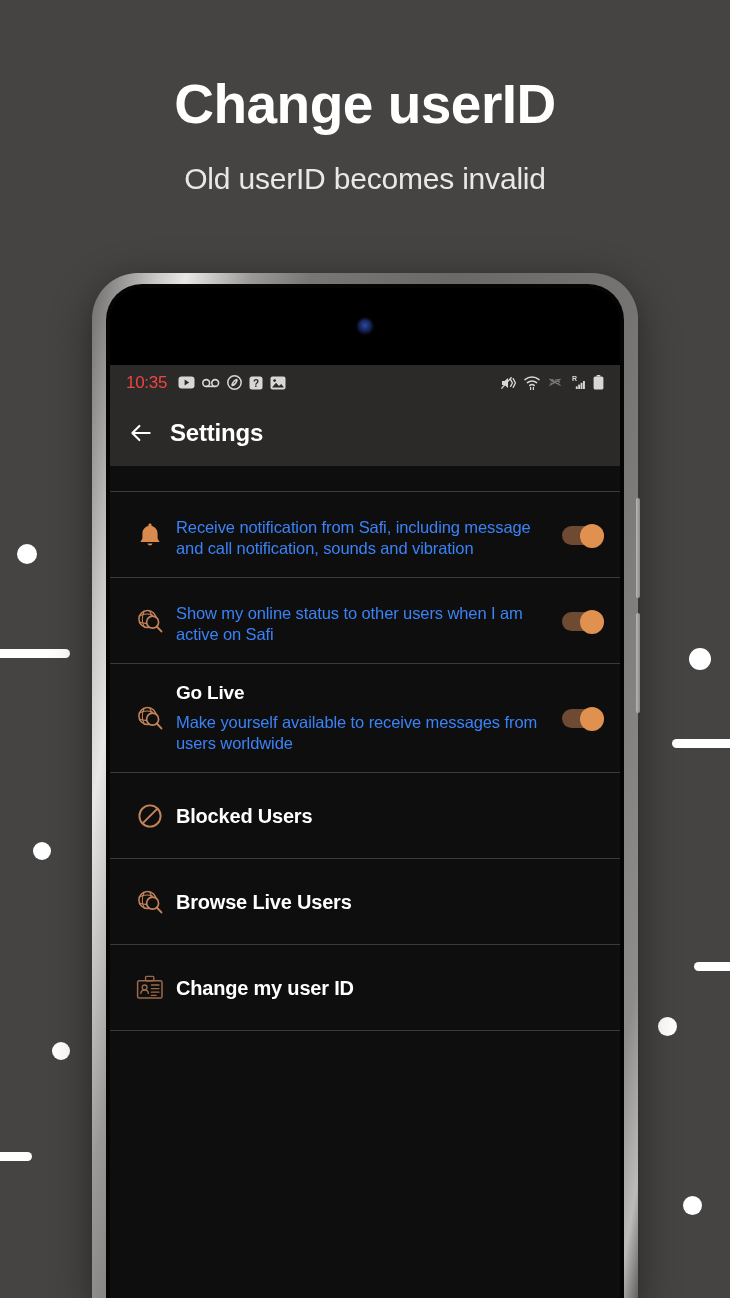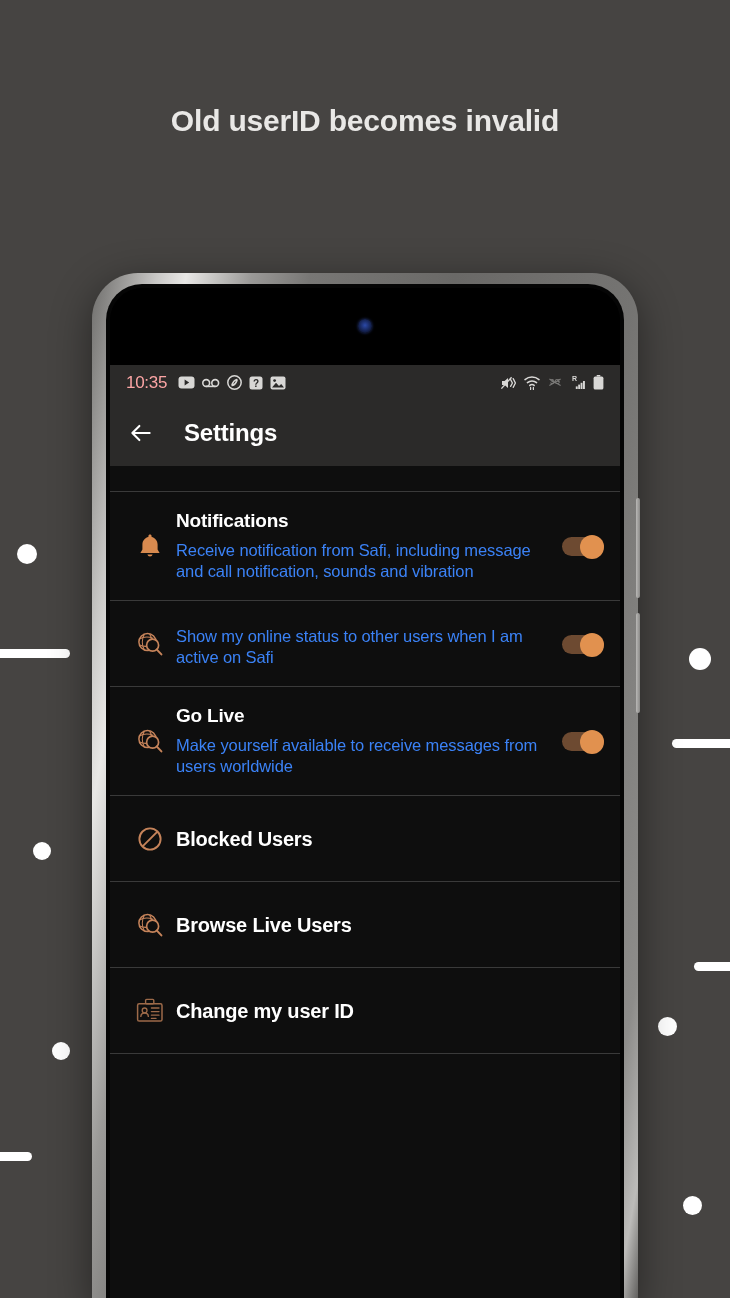--- a/index.html
+++ b/index.html
@@ -18,21 +18,21 @@
   
   .headline-wrap {
     position:absolute; top:0; left:0; width:730px;
     text-align:center; padding-top:76px;
   }
   .headline {
     font-size:55px; font-weight:bold; color:#ffffff;
     letter-spacing:-0.5px; line-height:1.05;
   }
   .subhead {
-    font-size:30px; font-weight:700; color:#e9e8e6;
+    font-size:30px; font-weight:400; color:#e9e8e6;
     margin-top:28px; letter-spacing:-0.2px;
   }
 
   
   .phone {
     position:absolute; left:92px; top:273px;
     width:546px; height:1030px;
   }
   .phone-frame {
     position:absolute; inset:0;
@@ -67,31 +67,31 @@
     position:absolute; left:50%; top:38px; transform:translate(-50%,-50%);
     width:14px; height:14px; border-radius:50%;
     background:radial-gradient(circle at 50% 45%, #2b49a8 0%, #152353 55%, #05060d 100%);
     box-shadow:0 0 3px rgba(60,90,200,.6);
   }
 
   
   .statusbar {
     height:35px; background:#2b2a29;
     display:flex; align-items:center;
-    padding:0 16px; color:#fca5a5;
+    padding:0 16px; color:#ef4444;
   }
   .sb-left { display:flex; align-items:center; gap:7px; flex:1; }
   .sb-time { font-size:17px; font-weight:500; letter-spacing:-0.3px; margin-right:4px; }
   .sb-right { display:flex; align-items:center; gap:7px; }
   .sb-ico { display:block; }
 
   
   .appbar {
     height:66px; background:#2b2a29;
-    display:flex; align-items:center; padding:0 0 0 18px; gap:30px;
+    display:flex; align-items:center; padding:0 0 0 18px; gap:16px;
   }
   .back-arrow { width:26px; height:26px; display:block; }
   .appbar-title { font-size:24px; font-weight:bold; color:#fff; letter-spacing:-0.2px; }
 
   
   .list { background:#0e0e0e; height:100%; }
   .sep-top { height:26px; background:#0e0e0e; border-bottom:1px solid #3a3a3a; }
   .row {
     display:flex; align-items:center;
     padding:18px 16px 18px 14px;
@@ -139,20 +139,21 @@
 <div class="deco dot" style="left:689px; top:648px; width:22px; height:22px;"></div>
 <div class="deco dot" style="left:658px; top:1017px; width:19px; height:19px;"></div>
 <div class="deco dot" style="left:683px; top:1196px; width:19px; height:19px;"></div>
 
 <div class="deco bar" style="left:-28px; top:649px;  width:98px;"></div>
 <div class="deco bar" style="left:-30px; top:1152px; width:62px;"></div>
 <div class="deco bar" style="left:672px; top:739px;  width:86px;"></div>
 <div class="deco bar" style="left:694px; top:962px;  width:64px;"></div>
 
 <div class="headline-wrap">
+  <div class="headline">Change userID</div>
   <div class="subhead">Old userID becomes invalid</div>
 </div>
 
 <div class="phone">
   <div class="phone-frame"></div>
 
   <div class="side-btn" style="top:225px; height:100px;"></div>
   <div class="side-btn" style="top:340px; height:100px;"></div>
 
   <div class="phone-inner">
@@ -240,21 +241,20 @@
         <div class="sep-top"></div>
 
         <div class="row">
           <div class="row-icon">
             <svg width="26" height="28" viewBox="0 0 26 28">
               <path d="M13 2.4c-.9 0-1.6.7-1.6 1.6v.9C7.9 5.6 5.4 8.7 5.4 12.4v5.1L3.4 21h19.2l-2-3.5v-5.1c0-3.7-2.5-6.8-6-7.5v-.9c0-.9-.7-1.6-1.6-1.6z" fill="#d88a4f"></path>
               <path d="M10.4 22.6a2.7 2.7 0 0 0 5.2 0z" fill="#d88a4f"></path>
             </svg>
           </div>
           <div class="row-body">
-            <div class="row-title">Notifications</div>
             <div class="row-desc">Receive notification from Safi, including message and call notification, sounds and vibration</div>
           </div>
           <div class="toggle">
             <div class="sw on">
                 <div class="track"></div>
                 <div class="thumb"></div>
               </div>
           </div>
         </div>
 

